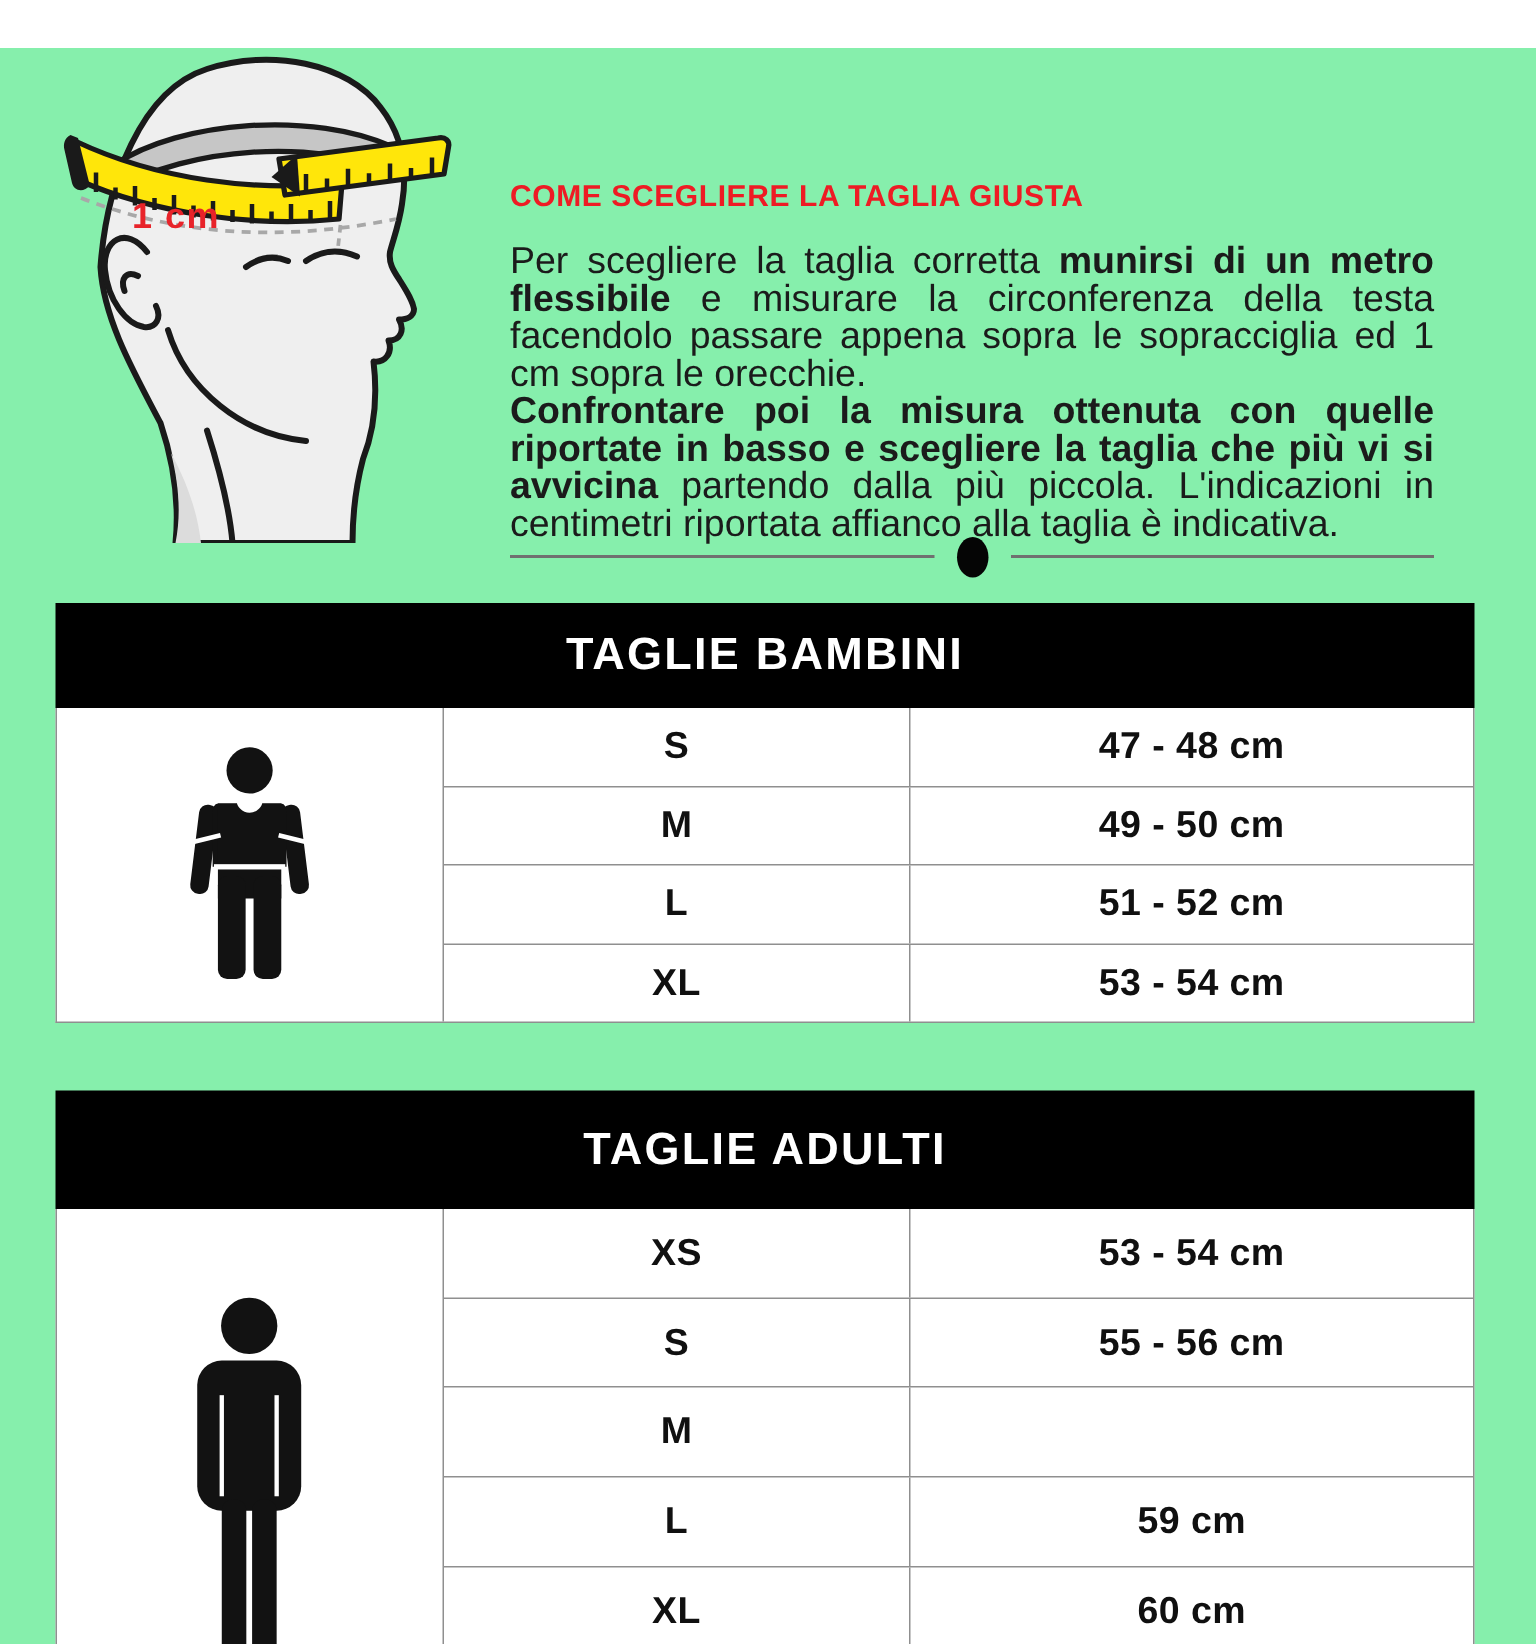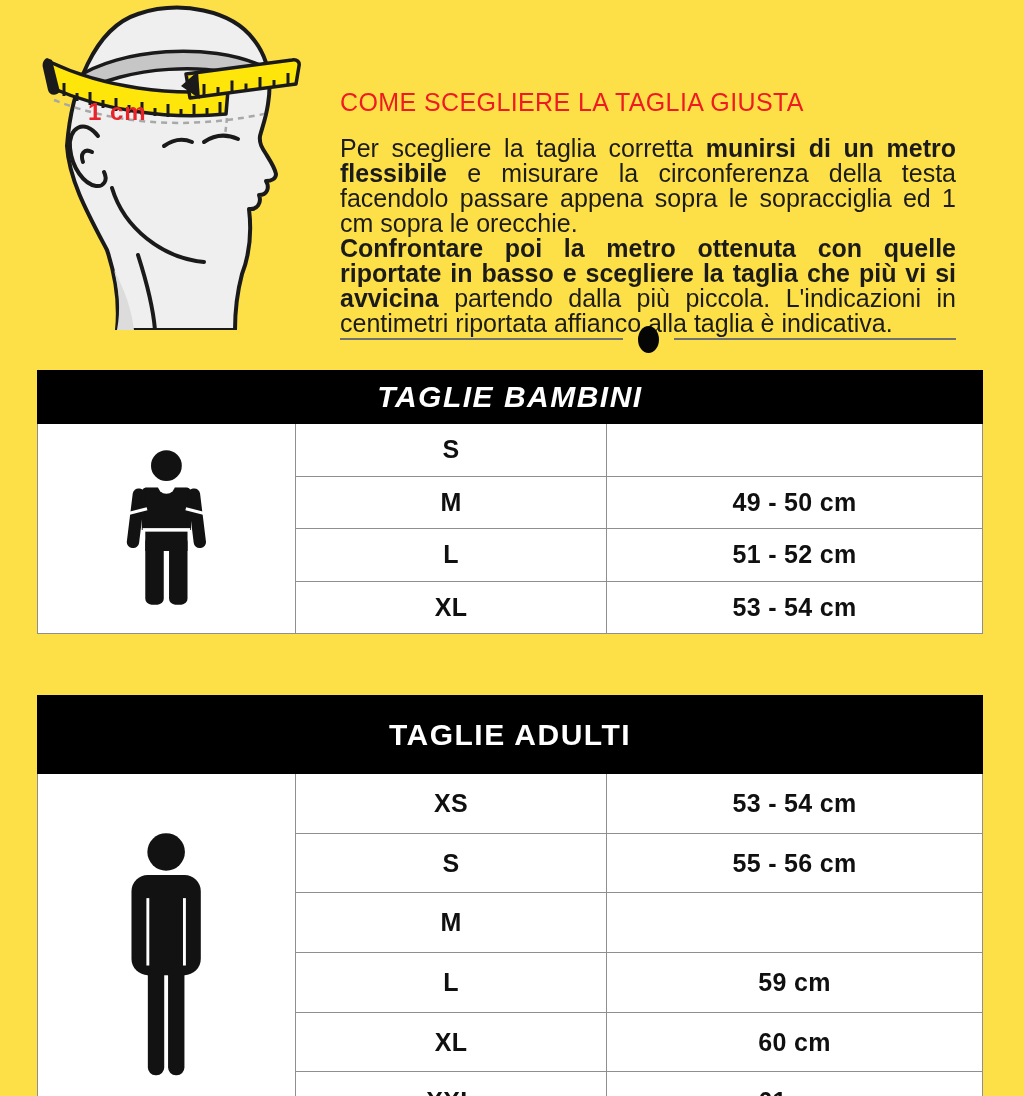--- a/index.html
+++ b/index.html
@@ -4,29 +4,29 @@
 <style>
   * { box-sizing: border-box; margin: 0; padding: 0; }
   html, body { background: #ffffff; }
   body {
     width: 1024px; height: 1096px;
     position: relative;
     font-family: "Liberation Sans", "DejaVu Sans", sans-serif;
     color: #1b1b1b;
     overflow: hidden;
   }
-  .page { position: absolute; inset: 0; background: #fde047; }
+  .page { position: absolute; inset: 0; background: #86efac; margin-top: 32px; }
 
   
   .head-art { position: absolute; left: 20px; top: 0; width: 310px; height: 330px; }
 
   
   .intro { position: absolute; left: 340px; top: 88px; width: 616px; }
   .intro-title {
-    font-size: 25px; font-weight: normal; letter-spacing: 0.4px;
+    font-size: 20px; font-weight: bold; letter-spacing: 0.4px;
     color: #EE1B24; margin-bottom: 19px; white-space: nowrap;
   }
   .intro-para {
     font-size: 25px; line-height: 25px; text-align: justify; color: #1b1b1b;
   }
   .intro-para .b { font-weight: bold; }
 
   
   .divider {
     position: absolute; left: 340px; top: 324px; width: 616px; height: 30px;
@@ -37,21 +37,21 @@
 
   
   .size-table { position: absolute; left: 37px; width: 946px; }
   #table-bambini { top: 370px; }
   #table-adulti  { top: 695px; }
   .table-header {
     background: #000; color: #fff;
     display: flex; align-items: center; justify-content: center;
     font-size: 30px; font-weight: bold; letter-spacing: 1.5px;
   }
-  #table-bambini .table-header { height: 54px; font-style: italic; }
+  #table-bambini .table-header { height: 70px; }
   #table-adulti  .table-header { height: 79px; }
   .table-body {
     display: flex; background: #fff;
     border: 1px solid #8f8f8f; border-top: none;
   }
   #table-bambini .table-body { height: 210px; }
   #table-adulti  .table-body { height: 358px; }
   .icon-cell {
     width: 258px; border-right: 1px solid #8f8f8f;
     display: flex; align-items: center; justify-content: center;
@@ -130,21 +130,21 @@
       </g>
 
       <text x="68" y="120" font-size="24" font-weight="bold" fill="#E8232A" font-family="Liberation Sans, sans-serif" letter-spacing="1">1 cm</text>
     </svg>
   </div>
 
   <div class="intro">
     <div class="intro-title">COME SCEGLIERE LA TAGLIA GIUSTA</div>
     <div>
         <p class="intro-para"><span>Per scegliere la taglia corretta </span><span class="b">munirsi di un metro flessibile</span><span> e misurare la circonferenza della testa facendolo passare appena sopra le sopracciglia ed 1 cm sopra le orecchie.</span></p>
-        <p class="intro-para"><span class="b">Confrontare poi la metro ottenuta con quelle riportate in basso e scegliere la taglia che più vi si avvicina</span><span> partendo dalla più piccola. L'indicazioni in centimetri riportata affianco alla taglia è indicativa.</span></p>
+        <p class="intro-para"><span class="b">Confrontare poi la misura ottenuta con quelle riportate in basso e scegliere la taglia che più vi si avvicina</span><span> partendo dalla più piccola. L'indicazioni in centimetri riportata affianco alla taglia è indicativa.</span></p>
       </div>
   </div>
 
   <div class="divider">
     <span class="line"></span>
     <span class="dot"></span>
     <span class="line"></span>
   </div>
 
   <div class="size-table" id="table-bambini">
@@ -170,20 +170,21 @@
           <g fill="#121212">
             <rect x="31" y="103" width="48" height="22"></rect>
             <rect x="31" y="108" width="21" height="78" rx="7"></rect>
             <rect x="58" y="108" width="21" height="78" rx="7"></rect>
           </g>
         </svg>
       </div>
       <div class="rows">
           <div class="trow">
             <div class="cell size">S</div>
+            <div class="cell measure">47 - 48 cm</div>
           </div>
           <div class="trow">
             <div class="cell size">M</div>
             <div class="cell measure">49 - 50 cm</div>
           </div>
           <div class="trow">
             <div class="cell size">L</div>
             <div class="cell measure">51 - 52 cm</div>
           </div>
           <div class="trow">

